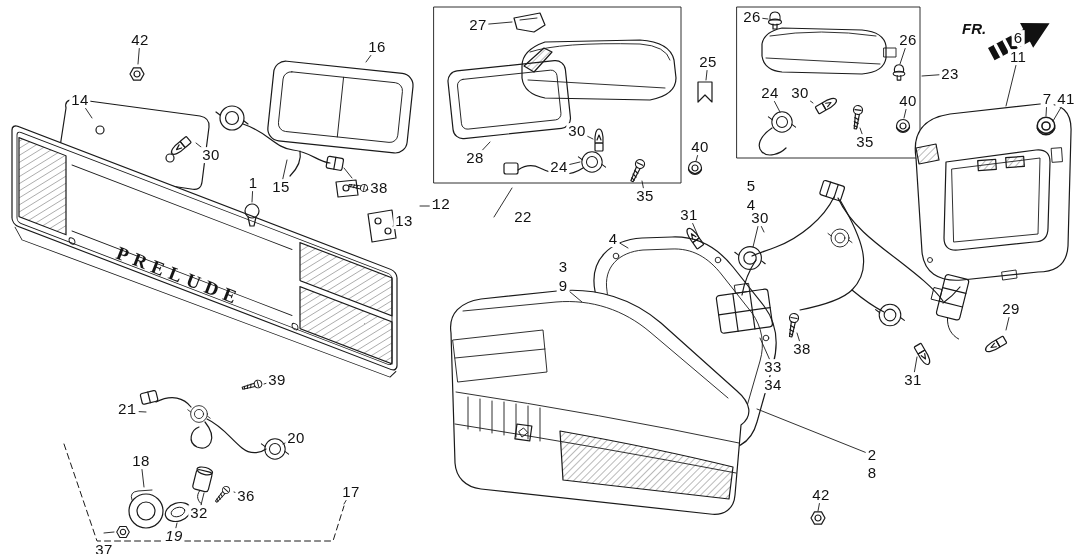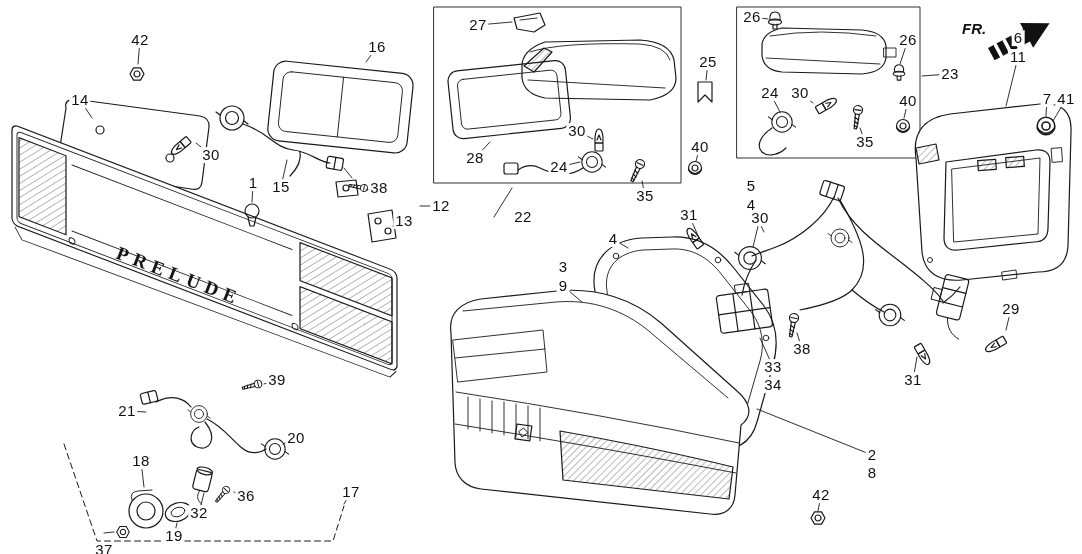--- a/index.html
+++ b/index.html
@@ -351,21 +351,21 @@
 
 <div id="callout-layer">
       <div class="callout" style="left: 140px; top: 40px;">42</div>
       <div class="callout" style="left: 80px; top: 100px;">14</div>
       <div class="callout" style="left: 377px; top: 47px;">16</div>
       <div class="callout" style="left: 211px; top: 155px;">30</div>
       <div class="callout" style="left: 253px; top: 183px;">1</div>
       <div class="callout" style="left: 281px; top: 187px;">15</div>
       <div class="callout" style="left: 379px; top: 188px;">38</div>
       <div class="callout" style="left: 404px; top: 221px;">13</div>
-      <div class="callout" style="left: 441px; top: 206px;">12</div>
+      <div class="callout" style="left: 441px; top: 206px; font-family: Liberation Mono, monospace;">12</div>
       <div class="callout" style="left: 478px; top: 25px;">27</div>
       <div class="callout" style="left: 475px; top: 158px;">28</div>
       <div class="callout" style="left: 494px; top: 217px; margin-left: 29px;">22</div>
       <div class="callout" style="left: 577px; top: 131px;">30</div>
       <div class="callout" style="left: 559px; top: 167px;">24</div>
       <div class="callout" style="left: 645px; top: 196px;">35</div>
       <div class="callout" style="left: 700px; top: 147px;">40</div>
       <div class="callout" style="left: 708px; top: 62px;">25</div>
       <div class="callout" style="left: 752px; top: 17px;">26</div>
       <div class="callout" style="left: 908px; top: 40px;">26</div>
@@ -387,22 +387,22 @@
       <div class="callout" style="left: 563px; top: 286px;">9</div>
       <div class="callout" style="left: 773px; top: 367px;">33</div>
       <div class="callout" style="left: 773px; top: 385px;">34</div>
       <div class="callout" style="left: 802px; top: 349px;">38</div>
       <div class="callout" style="left: 913px; top: 380px;">31</div>
       <div class="callout" style="left: 1011px; top: 309px;">29</div>
       <div class="callout" style="left: 872px; top: 455px;">2</div>
       <div class="callout" style="left: 872px; top: 473px;">8</div>
       <div class="callout" style="left: 821px; top: 495px;">42</div>
       <div class="callout" style="left: 277px; top: 380px;">39</div>
-      <div class="callout" style="left: 127px; top: 411px;">21</div>
+      <div class="callout" style="left: 127px; top: 411px; font-family: Liberation Mono, monospace;">21</div>
       <div class="callout" style="left: 296px; top: 438px;">20</div>
       <div class="callout" style="left: 141px; top: 461px;">18</div>
       <div class="callout" style="left: 246px; top: 496px;">36</div>
       <div class="callout" style="left: 199px; top: 513px;">32</div>
-      <div class="callout" style="left: 174px; top: 536px;">19</div>
+      <div class="callout" style="left: 174px; top: 536px; font-style: italic;">19</div>
       <div class="callout" style="left: 104px; top: 550px;">37</div>
       <div class="callout" style="left: 351px; top: 492px;">17</div>
     </div>
 </div>
 
 </body></html>

